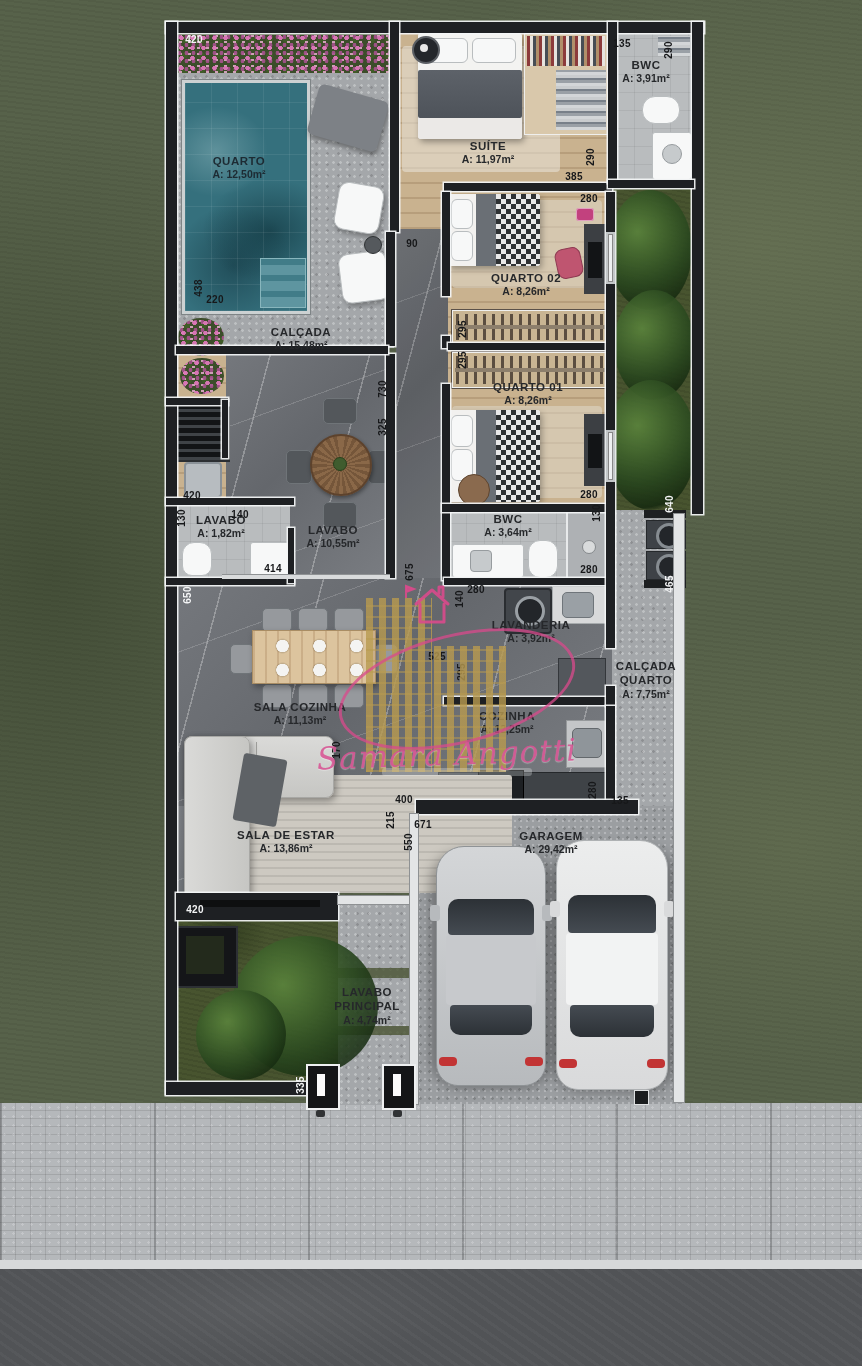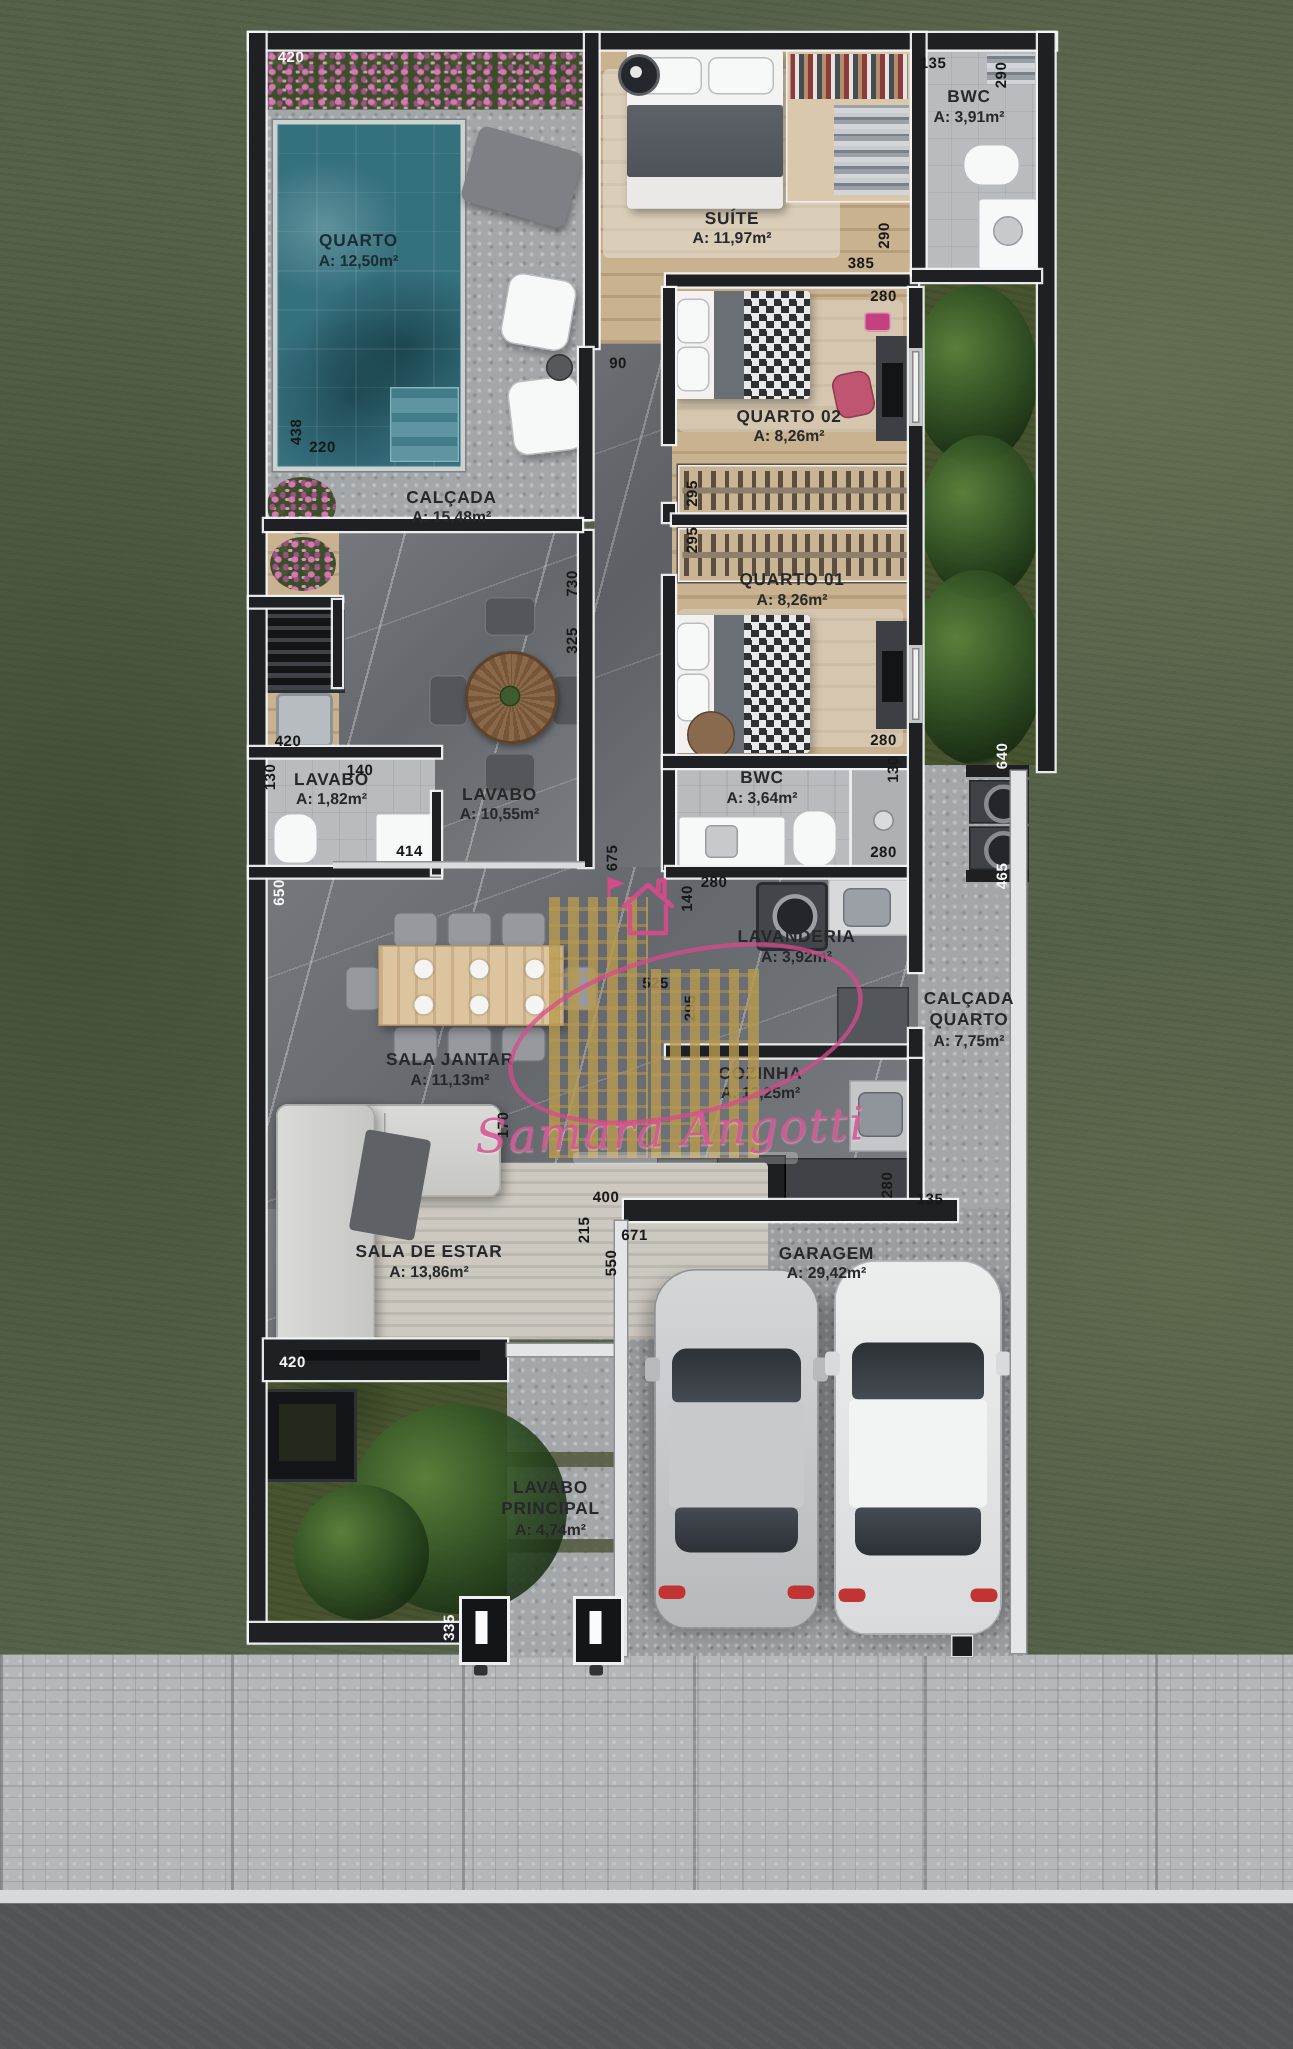--- a/index.html
+++ b/index.html
@@ -346,21 +346,21 @@
   <div class="room-label abs" style="left:531px;top:632px;">
     <div class="rl-name">LAVANDERIA</div>
     <div class="rl-area">A: 3,92m²</div>
   </div>
   <div class="room-label abs" style="left:646px;top:680px;">
     <div class="rl-name">CALÇADA</div>
     <div class="rl-name">QUARTO</div>
     <div class="rl-area">A: 7,75m²</div>
   </div>
   <div class="room-label abs" style="left:300px;top:714px;">
-    <div class="rl-name">SALA JANTAR</div>
+    <div class="rl-name">SALA COZINHA</div>
     <div class="rl-area">A: 11,13m²</div>
   </div>
   <div class="room-label abs" style="left:507px;top:723px;">
     <div class="rl-name">COZINHA</div>
     <div class="rl-area">A: 12,25m²</div>
   </div>
   <div class="room-label abs" style="left:286px;top:842px;">
     <div class="rl-name">SALA DE ESTAR</div>
     <div class="rl-area">A: 13,86m²</div>
   </div>

